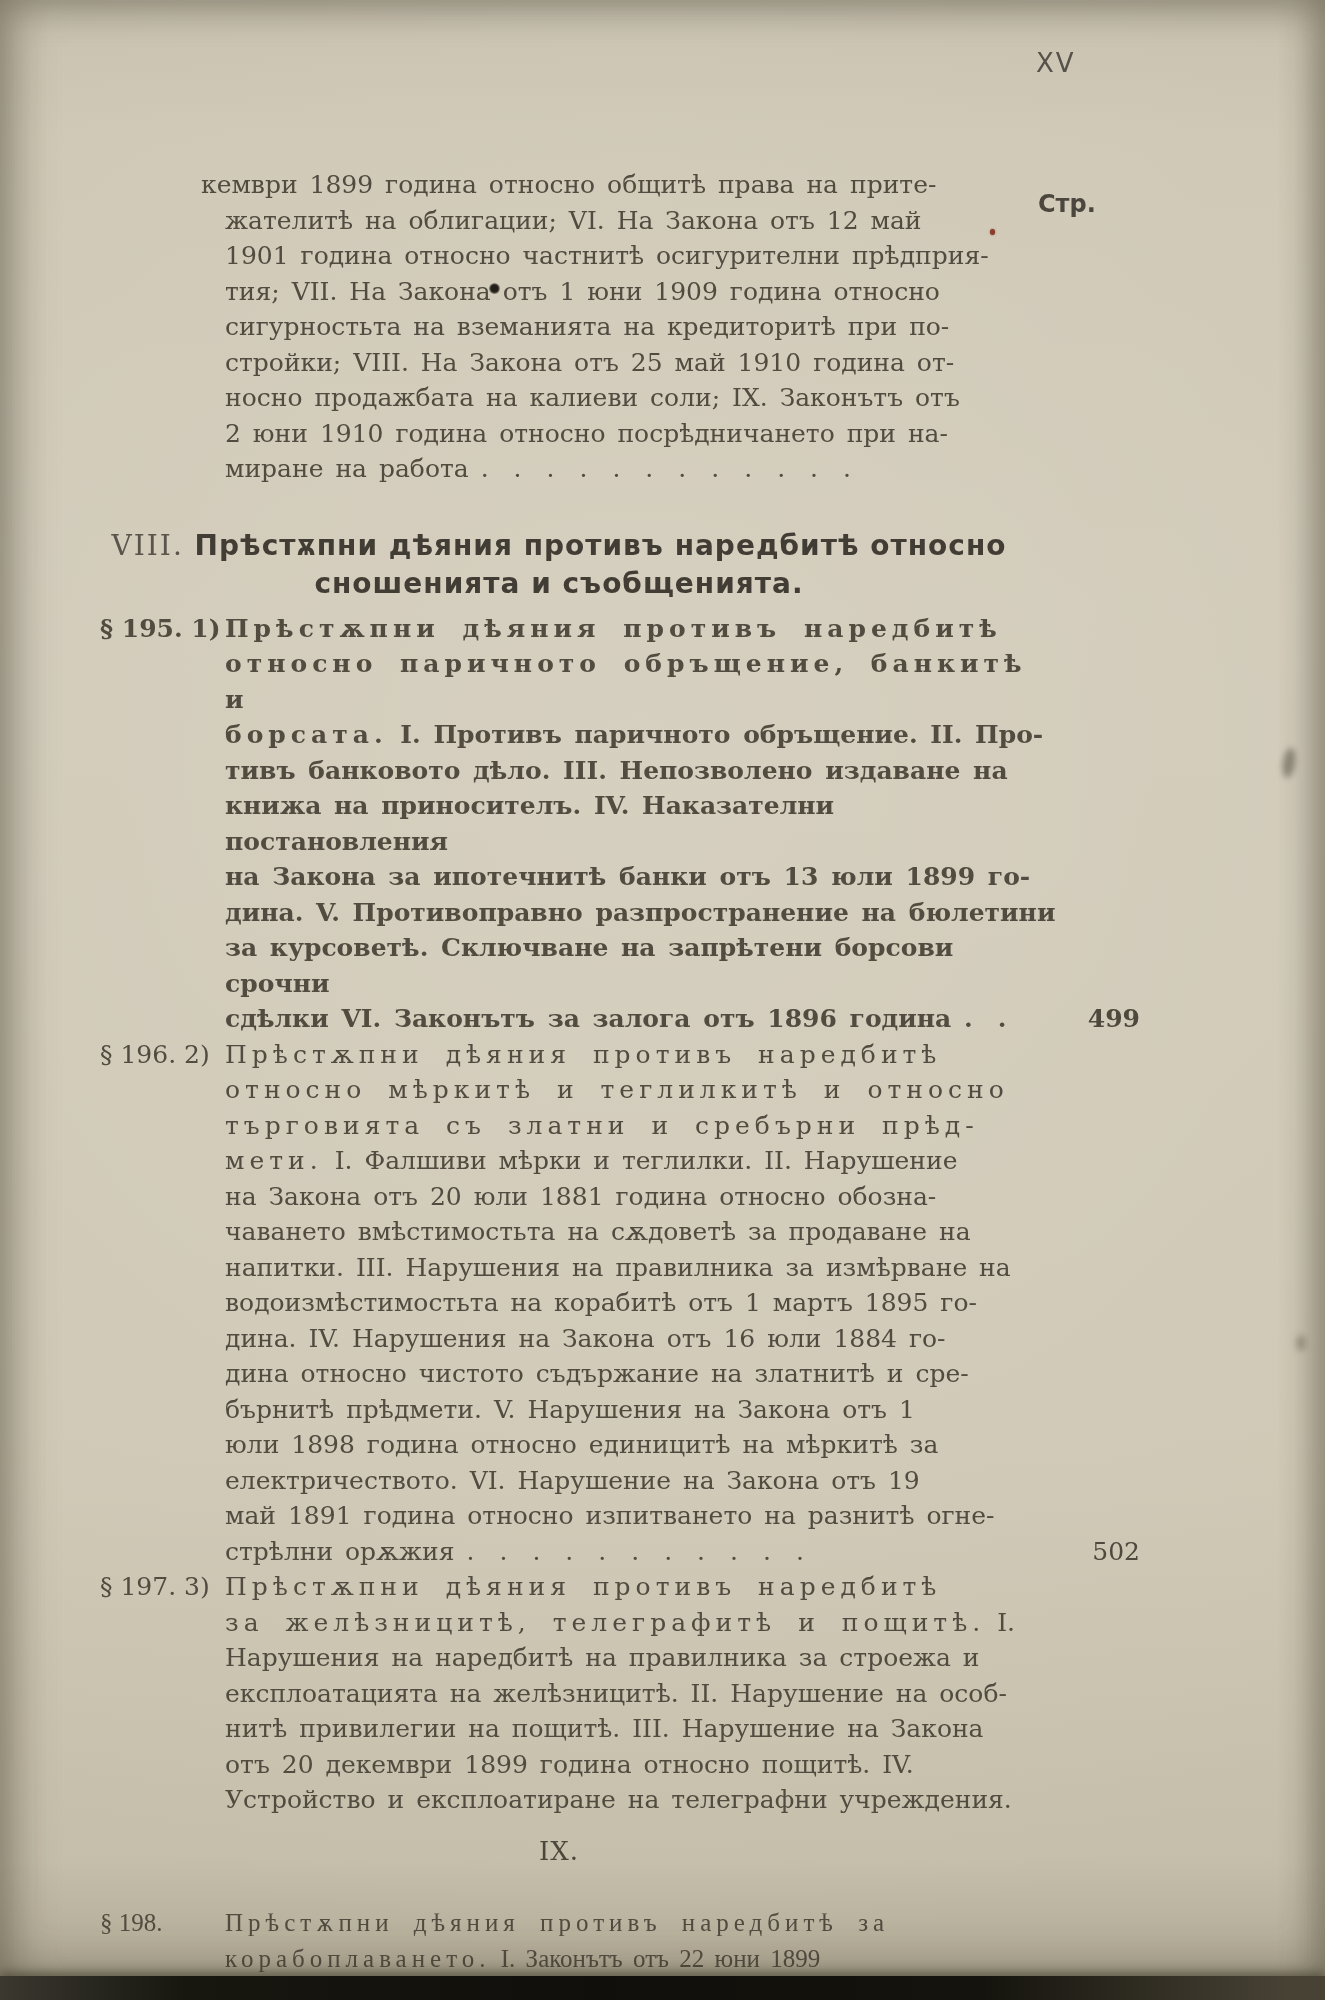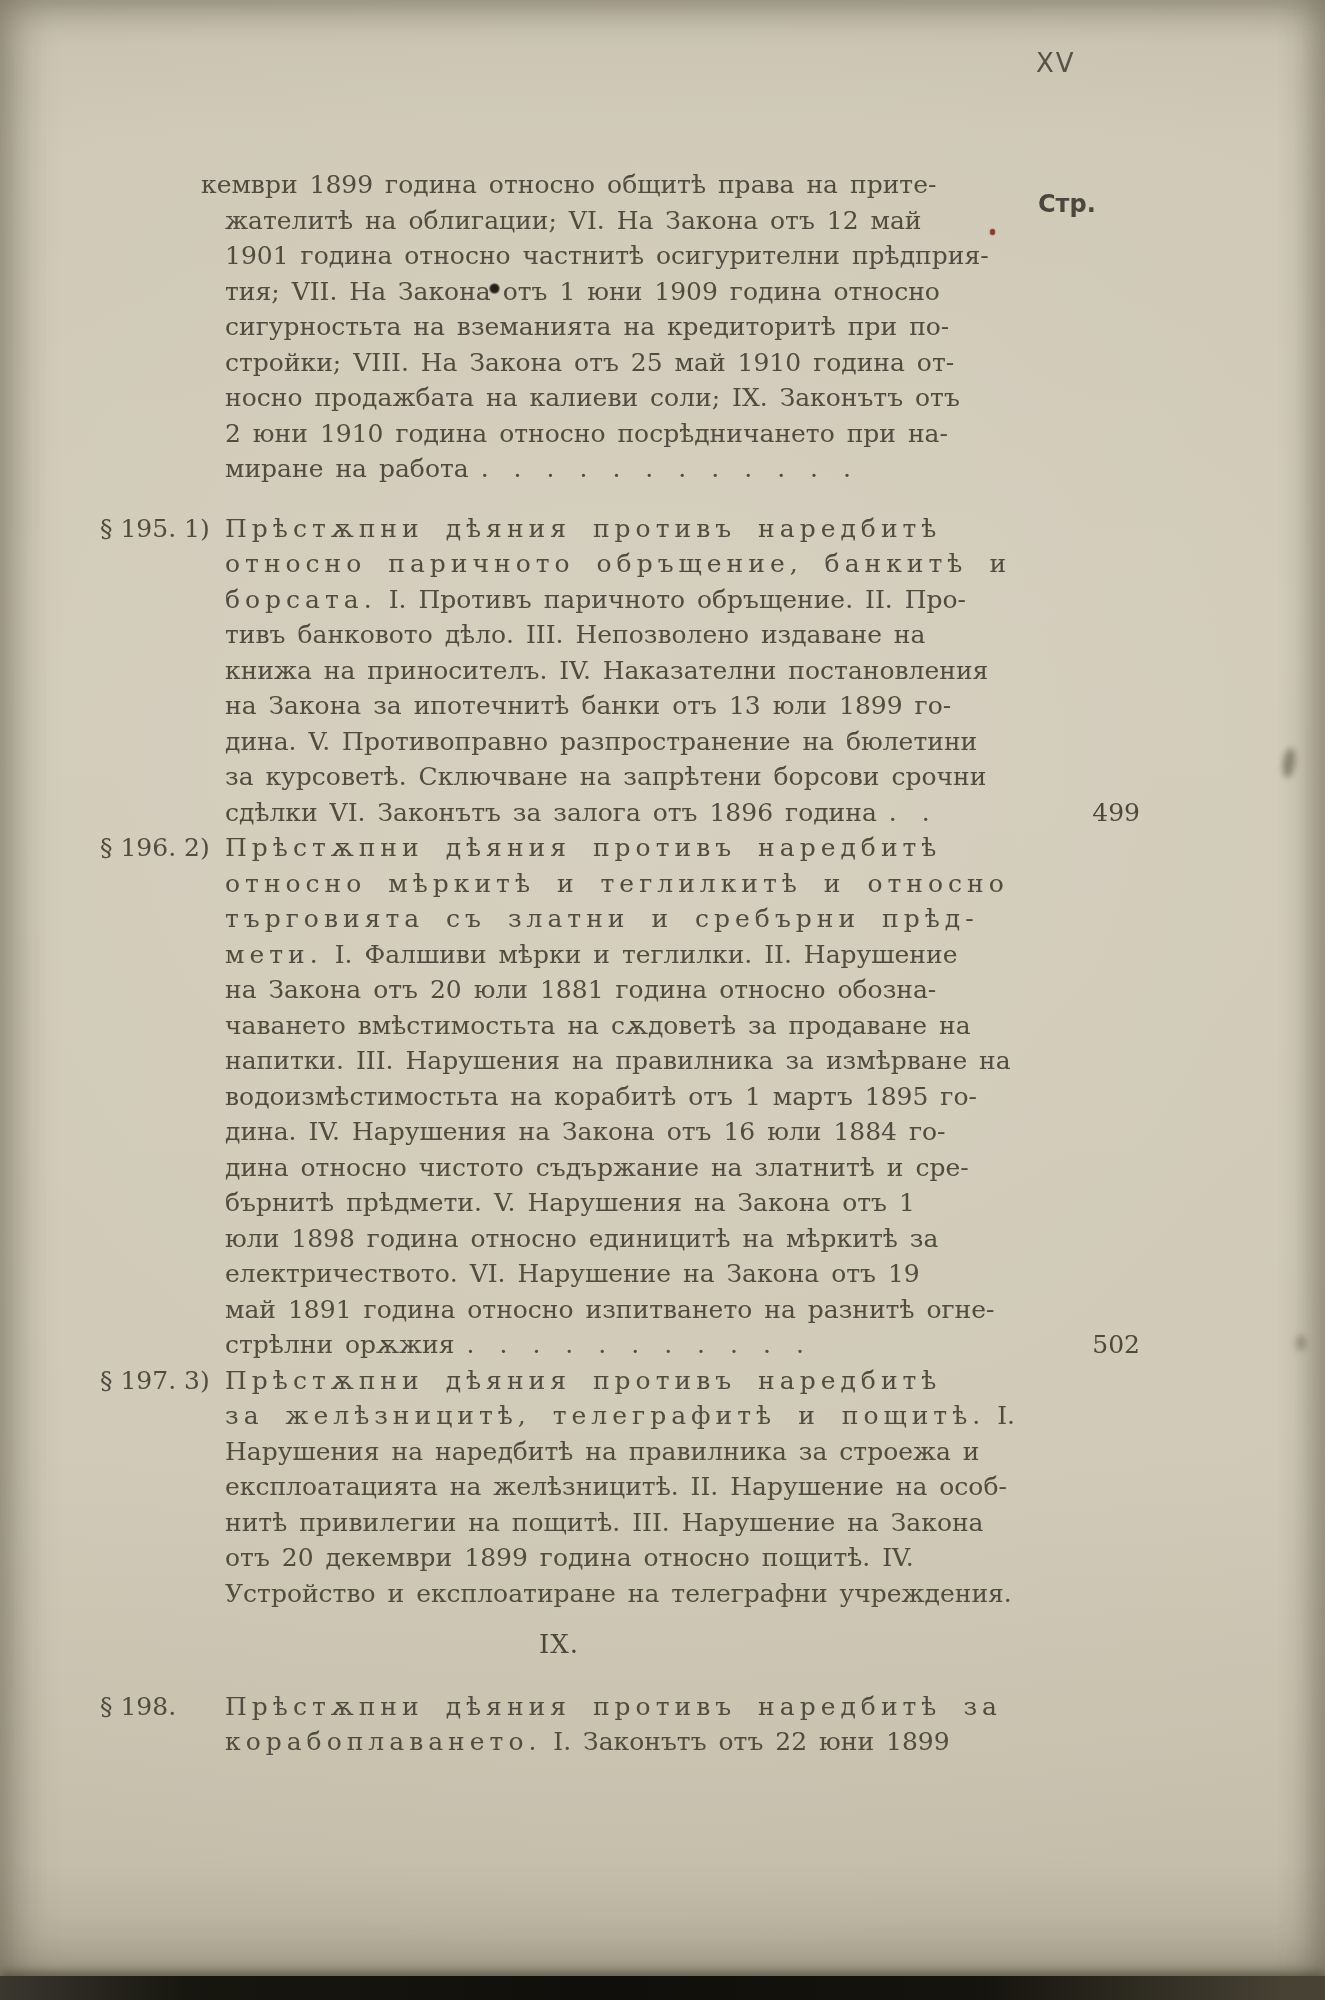--- a/index.html
+++ b/index.html
@@ -54,23 +54,23 @@
     width:918px;margin-top:40px;text-align:center;
     font-family:"DejaVu Sans", sans-serif;font-weight:bold;
     font-size:28px;line-height:38px;color:#423d34;
     letter-spacing:1px;white-space:pre-line;
   }
   .heading8 .roman{font-family:"DejaVu Serif", serif;font-weight:normal;color:#5a554b;letter-spacing:2px;}
   .heading9{
     width:918px;margin-top:16px;text-align:center;
     font-size:26px;color:#4c463b;letter-spacing:1px;
   }
-  .e195{margin-top:24px;}
+  .e195{margin-top:8px;font-weight:bold;}
   .e198 .entry-text{padding-left:125px;}
-  .e198{margin-top:26px;}
+  .e198{margin-top:36px;font-family:Liberation Serif, serif;}
   .cont .bodytext{display:inline-block;text-indent:-24px;margin-top:19px;}
   .emph{text-indent:16px;}
   .speck-ink{
     position:absolute;left:489px;top:283px;width:11px;height:11px;border-radius:50%;
     background:radial-gradient(circle,#23201a 0 45%,rgba(35,32,26,.35) 70%,rgba(0,0,0,0) 100%);
   }
   .speck-red{
     position:absolute;left:990px;top:229px;width:5px;height:6px;border-radius:50%;
     background:#8a3d2c;box-shadow:0 0 2px rgba(138,61,44,.8);
   }
@@ -102,20 +102,22 @@
 жателитѣ на облигации; VI. На Закона отъ 12 май
 1901 година относно частнитѣ осигурителни прѣдприя-
 тия; VII. На Закона отъ 1 юни 1909 година относно
 сигурностьта на вземанията на кредиторитѣ при по-
 стройки; VIII. На Закона отъ 25 май 1910 година от-
 носно продажбата на калиеви соли; IX. Законътъ отъ
 2 юни 1910 година относно посрѣдничането при на-
 миране на работа .  .  .  .  .  .  .  .  .  .  .  .</span></div>
   </div>
 
+  <div class="heading8"><span class="roman">VIII.</span> <span>Прѣстѫпни дѣяния противъ наредбитѣ относно
+сношенията и съобщенията.</span></div>
 
   <div class="entry e195">
     <div class="entry-text">
       <span class="entry-label">§ 195. 1)</span><span class="emph">Прѣстѫпни дѣяния противъ наредбитѣ
 относно паричното обръщение, банкитѣ и
 борсата.</span><span class="bodytext"> I. Противъ паричното обръщение. II. Про-
 тивъ банковото дѣло. III. Непозволено издаване на
 книжа на приносителъ. IV. Наказателни постановления
 на Закона за ипотечнитѣ банки отъ 13 юли 1899 го-
 дина. V. Противоправно разпространение на бюлетини

